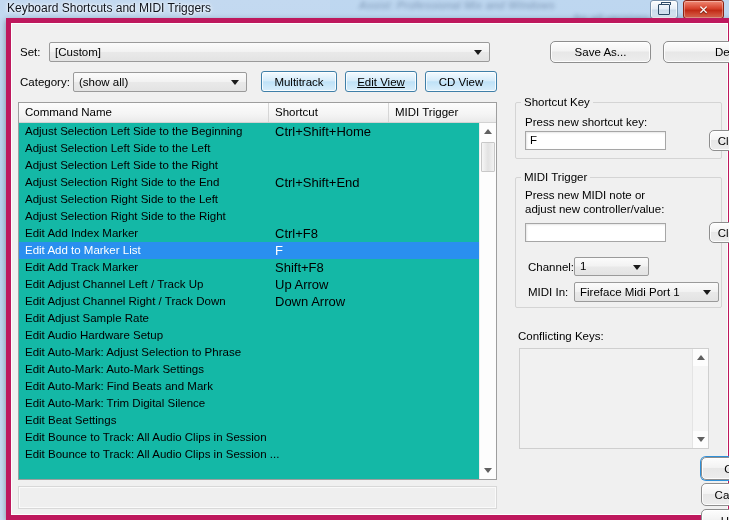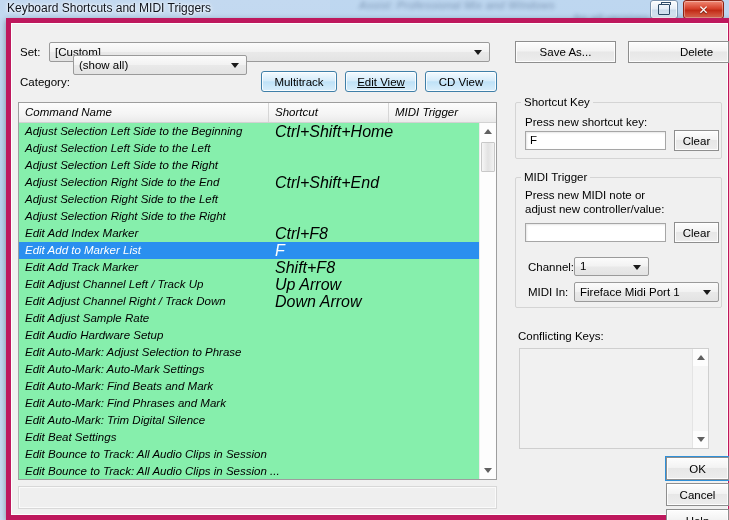--- a/index.html
+++ b/index.html
@@ -61,22 +61,23 @@
     border:1px solid #9a9a9a;border-radius:2px;
     font-size:11.5px;line-height:18px;padding-left:5px;color:#000;white-space:nowrap;overflow:hidden;
   }
   .combo .arr{
     position:absolute;right:7px;top:50%;margin-top:-2px;
     width:0;height:0;border-left:4px solid transparent;border-right:4px solid transparent;border-top:5px solid #1a1a1a;
   }
   .btn{
     position:absolute;box-sizing:border-box;text-align:center;
     background:linear-gradient(180deg,#fdfdfd 0%,#f3f3f3 45%,#e7e7e7 50%,#ededed 100%);
-    border:1px solid #8e8e8e;border-radius:0;font-size:11.5px;color:#000;
+    border:1px solid #8e8e8e;border-radius:5px;font-size:11.5px;color:#000;
     box-shadow:inset 0 0 0 1px rgba(255,255,255,.85);
+    margin-left:35px;
   }
   .btn-blue{
     position:absolute;box-sizing:border-box;text-align:center;
     background:linear-gradient(180deg,#f4fbff 0%,#d6ecfa 45%,#bfe2f7 52%,#d9eefb 100%);
     border:1px solid #3f7fa8;border-radius:3px;font-size:11.5px;color:#000;
     box-shadow:inset 0 0 0 1px rgba(255,255,255,.8);
   }
   .txtbox{
     position:absolute;box-sizing:border-box;background:#fff;border:1px solid #a6a6a6;
     box-shadow:inset 1px 1px 2px rgba(0,0,0,.10);
@@ -85,36 +86,36 @@
   .group{
     position:absolute;box-sizing:border-box;border:1px solid #d4d4d4;border-radius:2px;
   }
   .group-title{
     position:absolute;background:#f0f0f0;padding:0 3px;font-size:11.5px;color:#000;white-space:nowrap;
   }
 
   
   #listwrap{
     position:absolute;left:7px;top:79px;width:479px;height:378px;
-    background:#86efac;border:1px solid #9e9e9e;box-sizing:border-box;overflow:hidden;font-style:italic;
+    background:#14b8a6;border:1px solid #9e9e9e;box-sizing:border-box;overflow:hidden;
   }
   #listhead{
     position:relative;height:20px;box-sizing:border-box;
     background:linear-gradient(180deg,#fdfdfd 0%,#f4f4f4 60%,#eaeaea 100%);
     border-bottom:1px solid #d2d2d2;
   }
   #listhead .hcell{
     position:absolute;top:0;height:19px;line-height:19px;font-size:11.5px;padding-left:6px;
     box-sizing:border-box;white-space:nowrap;color:#000;
   }
   #listhead .hsep{position:absolute;top:0;width:1px;height:19px;background:#d6d6d6;}
   #rows{position:absolute;left:0;top:20px;right:17px;bottom:0;overflow:hidden;}
   .row{position:relative;height:17px;line-height:17px;white-space:nowrap;}
   .row .c-cmd{position:absolute;left:6px;top:0;font-size:11.5px;}
-  .row .c-sc{position:absolute;left:256px;top:0;font-size:16px;}
+  .row .c-sc{position:absolute;left:256px;top:0;font-size:13px;}
   .row .c-midi{position:absolute;left:376px;top:0;font-size:11.5px;}
   .row.sel{background:#2a8fef;color:#fff;}
 
   
   .sbar{
     position:absolute;top:20px;right:0;width:17px;bottom:0;
     background:#fdfdfd;border-left:1px solid #ececec;box-sizing:border-box;
   }
   .sbtn{position:absolute;left:0;width:16px;height:17px;background:#fdfdfd;display:flex;align-items:center;justify-content:center;}
   .sbtn.up{top:0;}
@@ -167,21 +168,21 @@
 
   <div id="client">
 
     <div class="lbl" style="left:9px;top:23px;">Set:</div>
     <div class="combo" style="left:38px;top:19px;width:441px;height:20px;line-height:18px;">
       <span>[Custom]</span>
       <span class="arr"></span>
     </div>
 
     <div class="lbl" style="left:9px;top:53px;">Category:</div>
-    <div class="combo" style="left:62px;top:32px;width:174px;height:20px;line-height:18px;">
+    <div class="combo" style="left:62px;top:49px;width:174px;height:20px;line-height:18px;">
       <span>(show all)</span>
       <span class="arr"></span>
     </div>
 
     <div class="btn-blue" style="left:250px;top:48px;width:76px;height:21px;line-height:20px;">Multitrack</div>
     <div class="btn-blue" style="left:334px;top:48px;width:72px;height:21px;line-height:20px;text-decoration:underline;">Edit View</div>
     <div class="btn-blue" style="left:414px;top:48px;width:72px;height:21px;line-height:20px;">CD View</div>
 
     <div id="listwrap">
       <div id="listhead">
@@ -266,25 +267,20 @@
             <span class="c-cmd">Edit Auto-Mark: Auto-Mark Settings</span>
             <span class="c-sc"></span>
             <span class="c-midi"></span>
           </div>
           <div class="row">
             <span class="c-cmd">Edit Auto-Mark: Find Beats and Mark</span>
             <span class="c-sc"></span>
             <span class="c-midi"></span>
           </div>
           <div class="row">
-            <span class="c-cmd">Edit Auto-Mark: Find Phrases and Mark</span>
-            <span class="c-sc"></span>
-            <span class="c-midi"></span>
-          </div>
-          <div class="row">
             <span class="c-cmd">Edit Auto-Mark: Trim Digital Silence</span>
             <span class="c-sc"></span>
             <span class="c-midi"></span>
           </div>
           <div class="row">
             <span class="c-cmd">Edit Beat Settings</span>
             <span class="c-sc"></span>
             <span class="c-midi"></span>
           </div>
           <div class="row">

